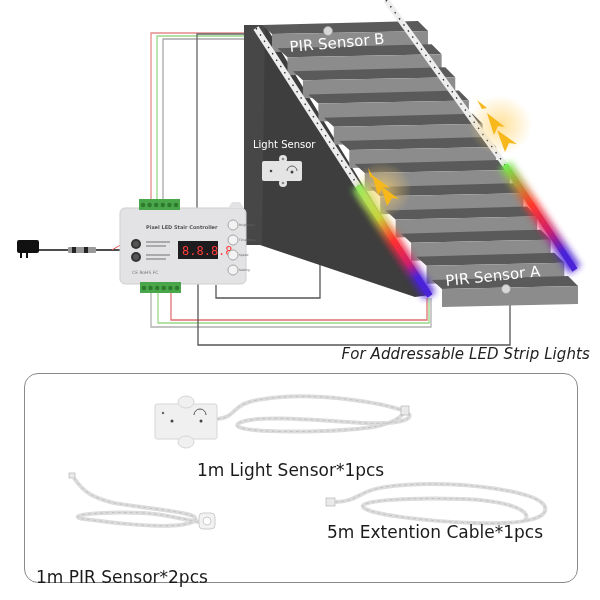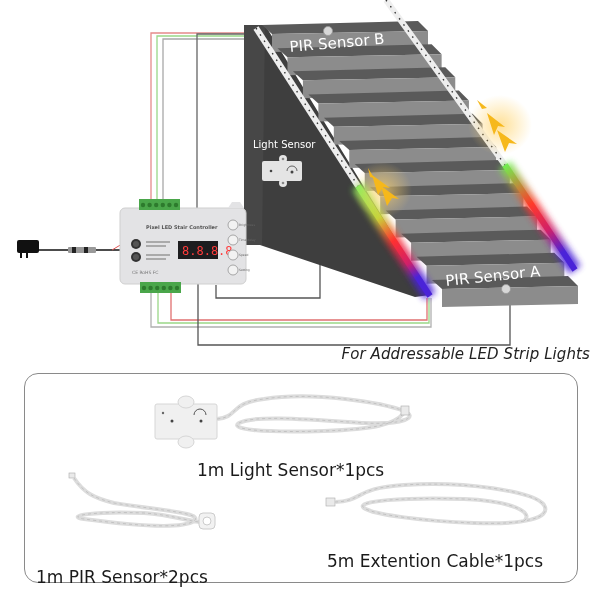--- a/index.html
+++ b/index.html
@@ -223,13 +223,13 @@
 
   <g>
     <rect x="302" y="125" width="9" height="8" fill="#eaeaea" stroke="#aaa" stroke-width="0.6"></rect>
     <path d="M311,129 C340,128 330,115 380,112 C440,108 510,118 520,132 C528,145 500,152 450,150 C400,148 350,142 340,135 C330,128 380,124 440,126 C490,128 510,140 500,148" fill="none" stroke="#dcdcdc" stroke-width="4"></path>
     <path d="M311,129 C340,128 330,115 380,112 C440,108 510,118 520,132 C528,145 500,152 450,150 C400,148 350,142 340,135 C330,128 380,124 440,126 C490,128 510,140 500,148" fill="none" stroke="#bbb" stroke-width="0.8" stroke-dasharray="3 3"></path>
   </g>
 </svg>
 
 <div class="pkg-label" style="left:197px;top:460px;">1m Light Sensor*1pcs</div>
 <div class="pkg-label" style="left:36px;top:567px;">1m PIR Sensor*2pcs</div>
-<div class="pkg-label" style="left:327px;top:551px;">5m Extention Cable*1pcs</div>
+<div class="pkg-label" style="left:327px;top:522px;">5m Extention Cable*1pcs</div>
 
 </body></html>

